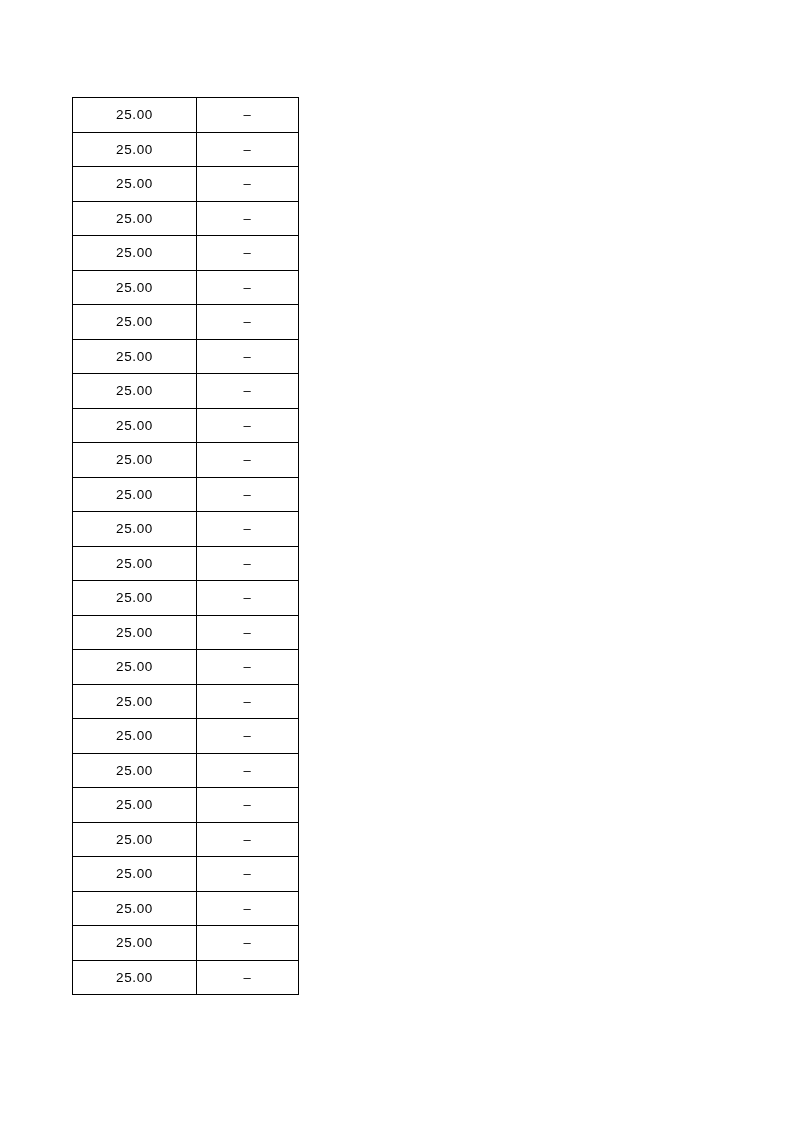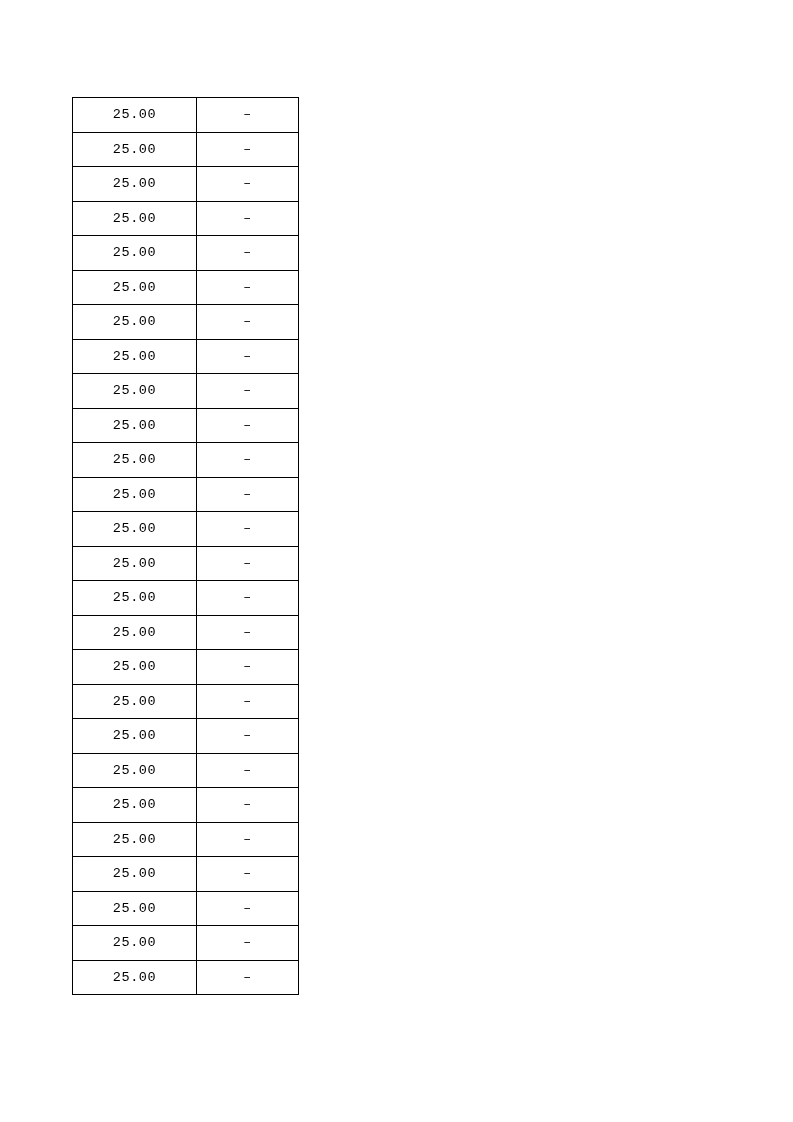--- a/index.html
+++ b/index.html
@@ -29,21 +29,21 @@
     top: 97px;
     border-collapse: collapse;
     table-layout: fixed;
   }
   .data-table td {
     border: 1px solid #000000;
     height: 33.5px;
     padding: 0 8px;
     font-size: 13.5px;
     line-height: 33.5px;
-    font-family: Liberation Mono, monospace;
+    font-family: Liberation Sans, sans-serif;
     letter-spacing: 0.6px;
     margin-left: 8px;
   }
   .col-amount {
     width: 107px;
     text-align: center;
   }
   .col-dash {
     width: 85px;
     text-align: center;

